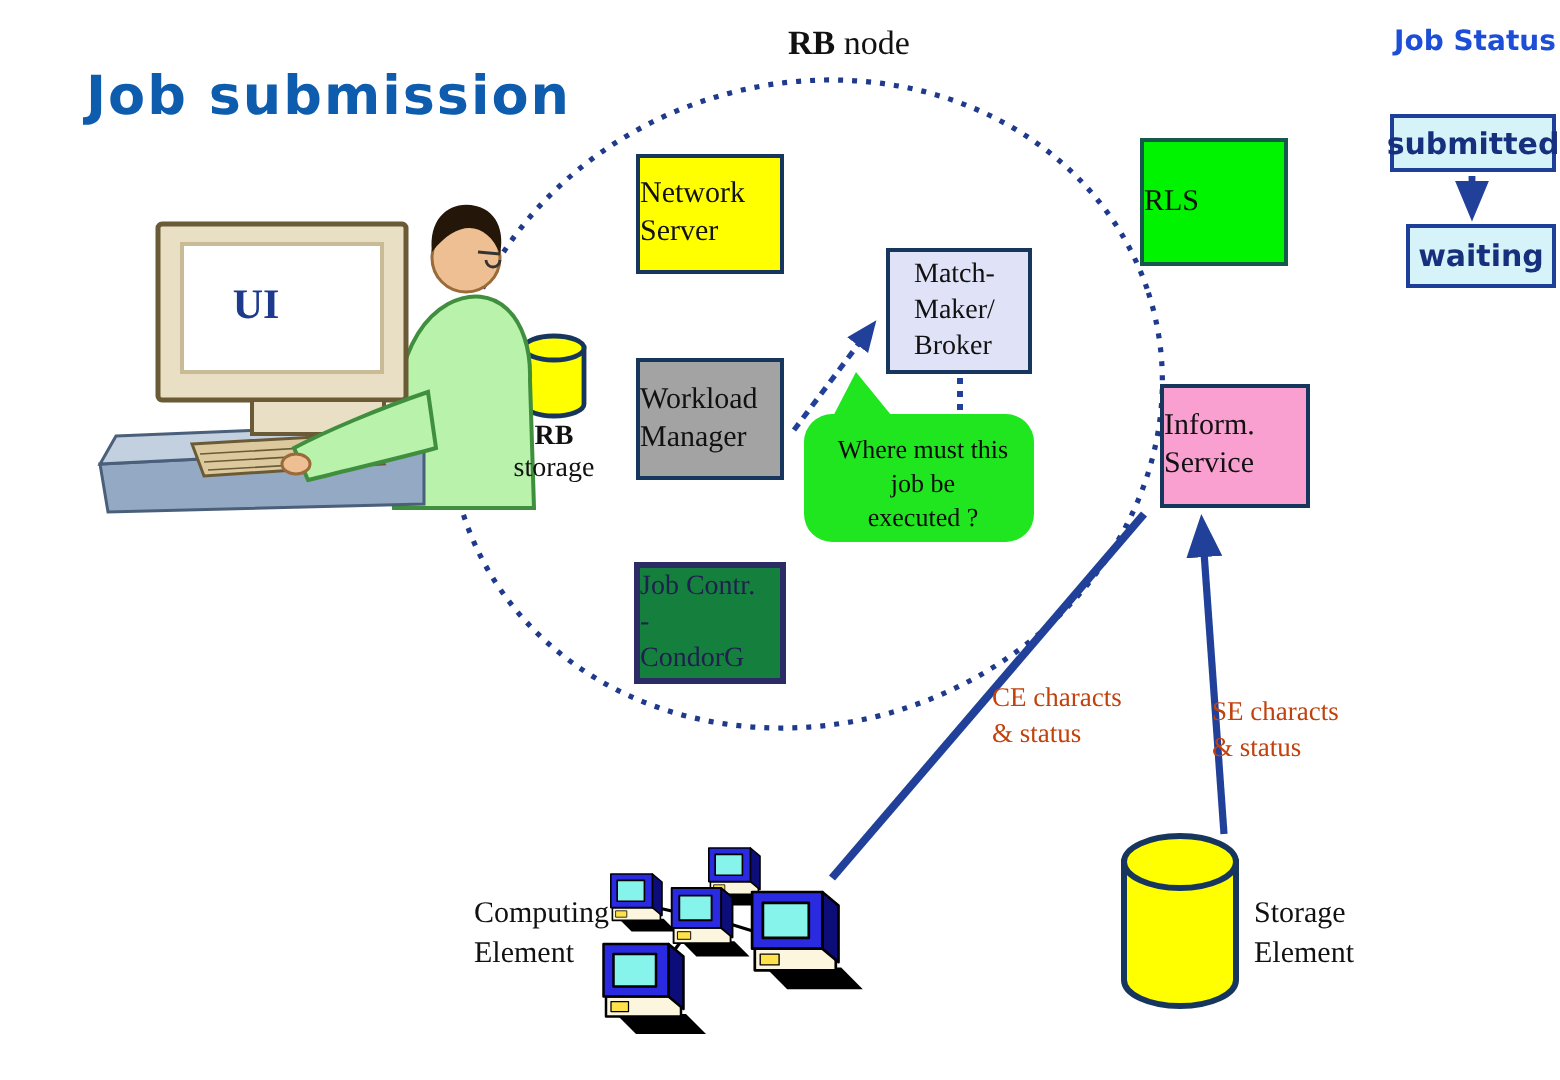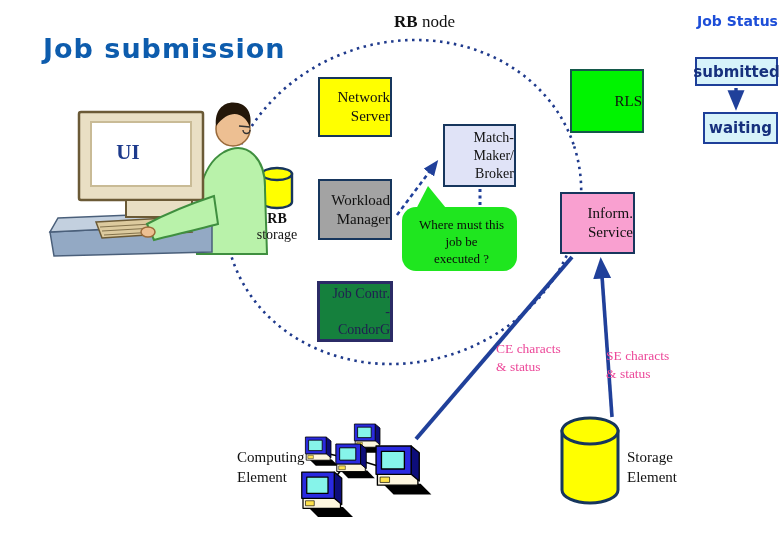--- a/index.html
+++ b/index.html
@@ -7,44 +7,44 @@
     position:relative;width:780px;height:540px;background:#ffffff;
     overflow:hidden;font-family:"Liberation Serif",serif;
   }
   #lines-layer{position:absolute;left:0;top:0;z-index:1;}
   .abs{position:absolute;z-index:2;}
   .slide-title{
     font-family:"DejaVu Sans",sans-serif;font-weight:bold;
     font-size:27px;color:#0d5cad;letter-spacing:1px;white-space:nowrap;
   }
   .diagram-box{
-    display:flex;flex-direction:column;align-items:flex-end;justify-content:center;
+    display:flex;flex-direction:column;align-items:flex-start;justify-content:center;
     border:2px solid #17365d;box-sizing:border-box;text-align:center;
     font-size:15px;line-height:19px;color:#111111;
   }
   .diagram-box span{white-space:nowrap;}
   .box-yellow{background:#ffff00;}
   .box-green{background:#00f400;border-color:#14594a;}
   .box-aqua{background:#a3a3a3;}
-  .box-lavender{background:#e0e3f7;font-size:14px;line-height:18px;}
+  .box-lavender{background:#e0e3f7;font-size:14px;line-height:18px;padding-left:12px;}
   .box-pink{background:#f9a0d0;}
   .box-peach{background:#15803d;border-width:3px;border-color:#2b2b66;color:#202050;font-size:14px;line-height:18px;}
   .status-box{
     display:flex;align-items:center;justify-content:center;
     background:#d7f3fa;border:2px solid #1e3f99;box-sizing:border-box;
     font-family:"DejaVu Sans",sans-serif;font-weight:bold;
     font-size:15px;color:#16307d;
   }
   .hand-label{
     font-family:"DejaVu Sans",sans-serif;font-weight:bold;
     font-size:14px;color:#1d4ed8;white-space:nowrap;
   }
   .serif-label{font-size:15px;line-height:20px;color:#111;}
   .serif-label div{white-space:nowrap;}
-  .small-note{font-size:13.5px;line-height:18px;color:#ec4899;}
+  .small-note{font-size:13.5px;line-height:18px;color:#c2410c;}
   .small-note div{white-space:nowrap;}
   .rb-node-label{font-size:17px;color:#111;white-space:nowrap;}
   .rb-node-label b{font-weight:bold;}
   .speech-bubble{
     background:#1fe61f;border-radius:14px;box-sizing:border-box;
     font-size:13px;line-height:17px;color:#0b0b0b;
     padding:9px 6px 6px 10px;text-align:center;
   }
   .speech-bubble div{white-space:nowrap;}
   .rb-storage-label{text-align:center;font-size:14px;line-height:16px;color:#111;}
@@ -173,21 +173,21 @@
     <span>Workload</span>
     <span>Manager</span>
   </div>
 
   <div class="abs diagram-box box-lavender" style="left:443px;top:124px;width:73px;height:63px;">
     <span>Match-</span>
     <span>Maker/</span>
     <span>Broker</span>
   </div>
 
-  <div class="abs diagram-box box-pink" style="left:560px;top:192px;width:75px;height:62px;">
+  <div class="abs diagram-box box-pink" style="left:580px;top:192px;width:75px;height:62px;">
     <span>Inform.</span>
     <span>Service</span>
   </div>
 
   <div class="abs diagram-box box-peach" style="left:317px;top:281px;width:76px;height:61px;">
     <span>Job Contr.</span>
     <span>-</span>
     <span>CondorG</span>
   </div>
 

